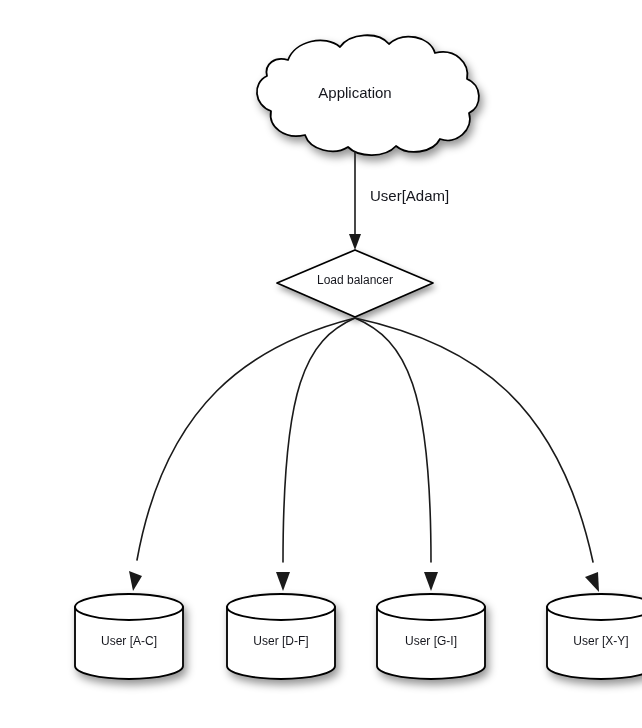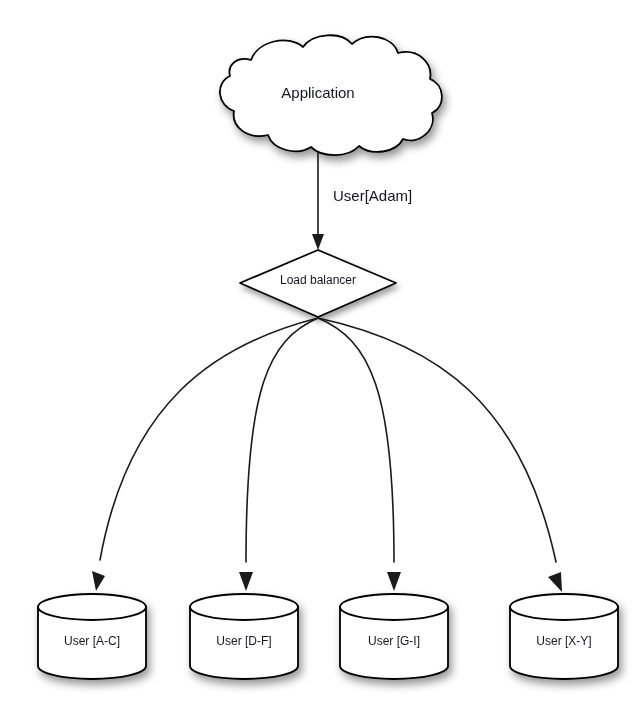--- a/index.html
+++ b/index.html
@@ -12,20 +12,21 @@
     width: 642px;
     height: 728px;
     font-family: "Liberation Sans", sans-serif;
     overflow: hidden;
   }
   #diagram-root {
     position: relative;
     width: 594px;
     height: 728px;
     background: #ffffff;
+    margin-left: 37px;
   }
   #diagram-svg {
     position: absolute;
     top: 0;
     left: 0;
     width: 642px;
     height: 728px;
     display: block;
   }
   .shape-label {

